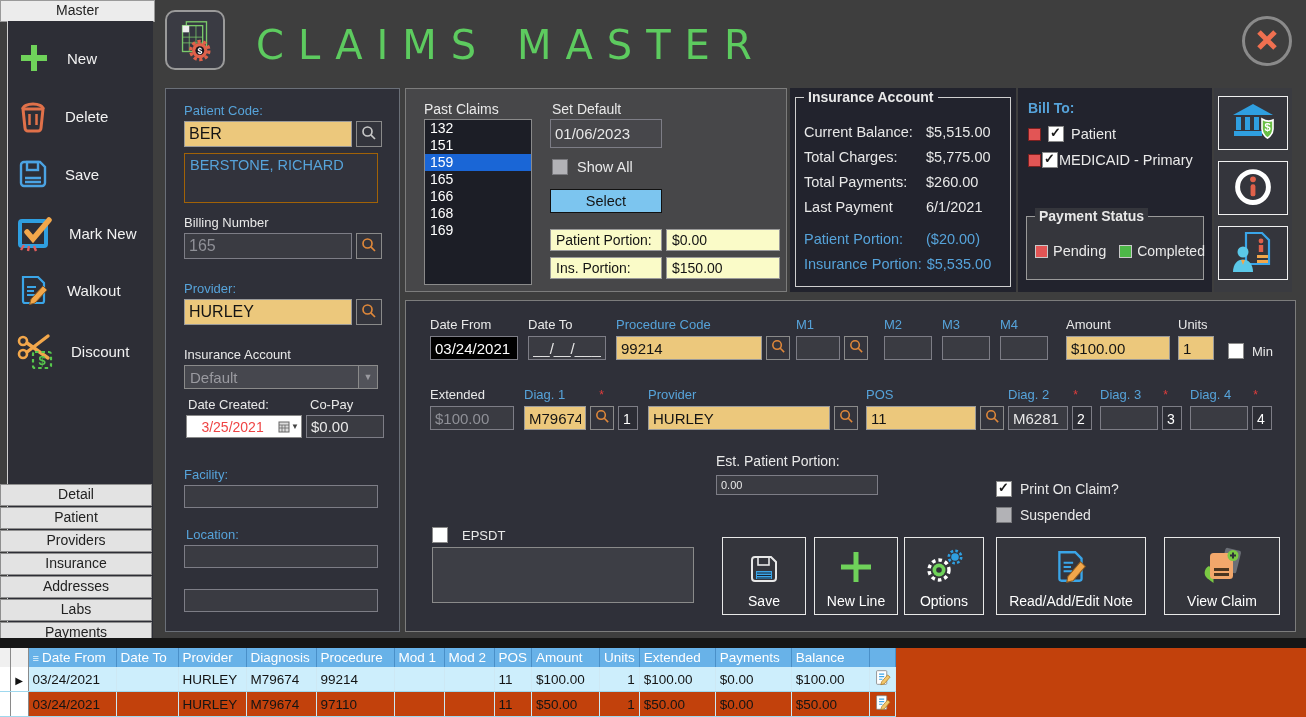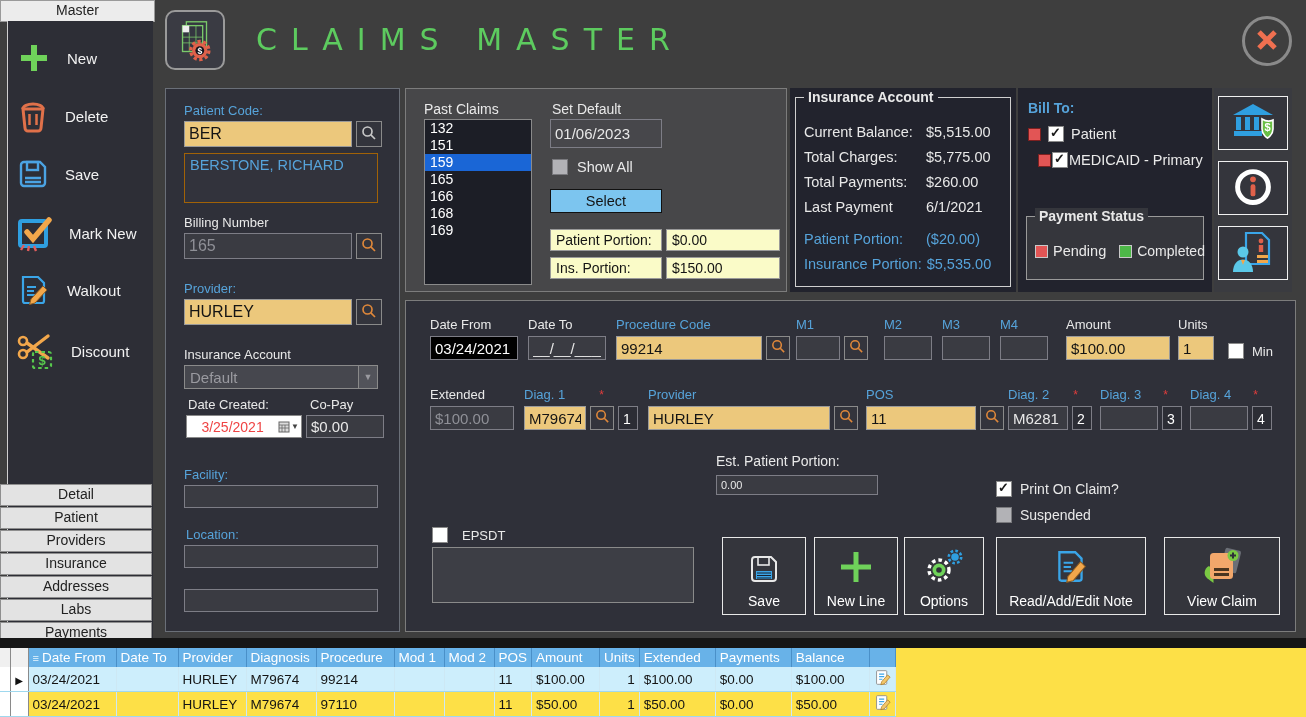--- a/index.html
+++ b/index.html
@@ -14,21 +14,21 @@
       border-left:1px solid #cfcfcf;}
   .action{position:absolute;left:16px;display:flex;align-items:center;gap:15px;cursor:default;}
   .action .alabel{color:#f2f2f2;font-size:15px;}
   .action svg{display:block;}
   #nav{position:absolute;left:0;top:484px;width:152px;}
   .navbtn{height:20px;background:#e3e3e3;border:1px solid #8f8f8f;color:#222;text-align:center;
       font-size:14px;line-height:19px;margin-bottom:1px;}
   
   #app-icon{left:165px;top:10px;width:56px;height:56px;border:2px solid #9a9a9a;border-radius:10px;
       display:flex;align-items:center;justify-content:center;background:#3a3b43;}
-  #title{left:256px;top:22px;font-size:30px;letter-spacing:14px;color:#5dcb5f;font-weight:bold;
+  #title{left:256px;top:22px;font-size:40px;letter-spacing:14px;color:#5dcb5f;font-weight:bold;
       font-family:"DejaVu Sans",sans-serif;font-weight:normal;}
   #close-btn{left:1242px;top:16px;width:44px;height:44px;border:3px solid #8a8a8a;border-radius:50%;
       display:flex;align-items:center;justify-content:center;background:transparent;}
   
   .panel{position:absolute;box-sizing:border-box;}
   #p-patient{left:165px;top:88px;width:235px;height:544px;background:#2f3039;border:1px solid #6a6f78;}
   #p-past{left:405px;top:88px;width:382px;height:204px;background:#474749;border:1px solid #7c7c7c;}
   #p-ins{left:790px;top:88px;width:226px;height:204px;background:#22232d;}
   #p-billto{left:1018px;top:88px;width:194px;height:204px;background:#22232d;}
   #p-icons{left:1214px;top:88px;width:78px;height:204px;background:#3a3b40;}
@@ -71,21 +71,21 @@
   .insrow{display:flex;font-size:14.5px;margin:0 0 9px 0;}
   .insrow .ilabel{flex:0 0 122px;}
   .insrow.blue{color:#56a3da;}
   .bigbtn{position:absolute;height:78px;border:1px solid #e8e8e8;background:#34353c;display:flex;
       flex-direction:column;align-items:center;justify-content:flex-end;padding-bottom:5px;
       color:#fff;font-size:14px;box-sizing:border-box;gap:4px;}
   .iconbtn{position:absolute;left:4px;width:70px;height:54px;border:1px solid #f0f0f0;background:#34353c;
       display:flex;align-items:center;justify-content:center;box-sizing:border-box;}
   
   #strip{left:0;top:638px;width:1306px;height:10px;background:#161616;}
-  #gridwrap{left:0;top:648px;width:1306px;height:69px;background:#fde047;}
+  #gridwrap{left:0;top:648px;width:1306px;height:69px;background:#c2410c;}
   table.grid{border-collapse:collapse;table-layout:fixed;}
   table.grid th{background:#68b2e8;color:#fff;font-weight:normal;font-size:13.5px;text-align:left;
       border-right:1px solid #4a90c8;padding:1px 4px;height:17px;white-space:nowrap;overflow:hidden;}
   table.grid th.gut{background:#f0f0f0;border-right:1px solid #8a8a8a;}
   table.grid td{font-size:13.5px;color:#141414;border-right:1px solid #cde8f4;
       border-bottom:1px solid #9fd8ee;padding:1px 4px;height:22px;white-space:nowrap;overflow:hidden;}
   table.grid td.gut{background:#fff;border-right:1px solid #8a8a8a;text-align:center;padding:0;}
   tr.r-sel td{background:#cdeefc;}
   tr.r-sel td.gut{background:#fff;}
   td.num{text-align:right;}
@@ -316,21 +316,21 @@
     </div>
   </div>
 
   <div id="p-billto" class="panel">
     <span class="lbl blue bold abs" style="left:10px;top:12px;font-size:14px;">Bill To:</span>
     <div class="fieldrow abs" style="left:10px;top:38px;gap:7px;">
       <span class="sq red-dark"></span>
       <span class="cb checked"></span>
       <span class="lbl" style="font-size:14.5px;">Patient</span>
     </div>
-    <div class="fieldrow abs" style="left:20px;top:64px;gap:1px;justify-content:flex-end;">
+    <div class="fieldrow abs" style="left:10px;top:64px;gap:1px;justify-content:flex-end;">
       <span class="sq red-dark"></span>
       <span class="cb checked"></span>
       <span class="lbl" style="font-size:14.5px;">MEDICAID - Primary</span>
     </div>
     <div class="fieldset abs" style="left:8px;top:128px;width:176px;height:62px;background:#35363c;border-color:#9a9a9a;">
       <span class="legend" style="background:#35363c;">Payment Status</span>
       <div style="display:flex;align-items:center;gap:5px;padding:26px 12px 0 8px;">
         <span class="sq red"></span>
         <span class="lbl" style="font-size:14.5px;">Pending</span>
         <span class="sq green" style="margin-left:8px;"></span>

